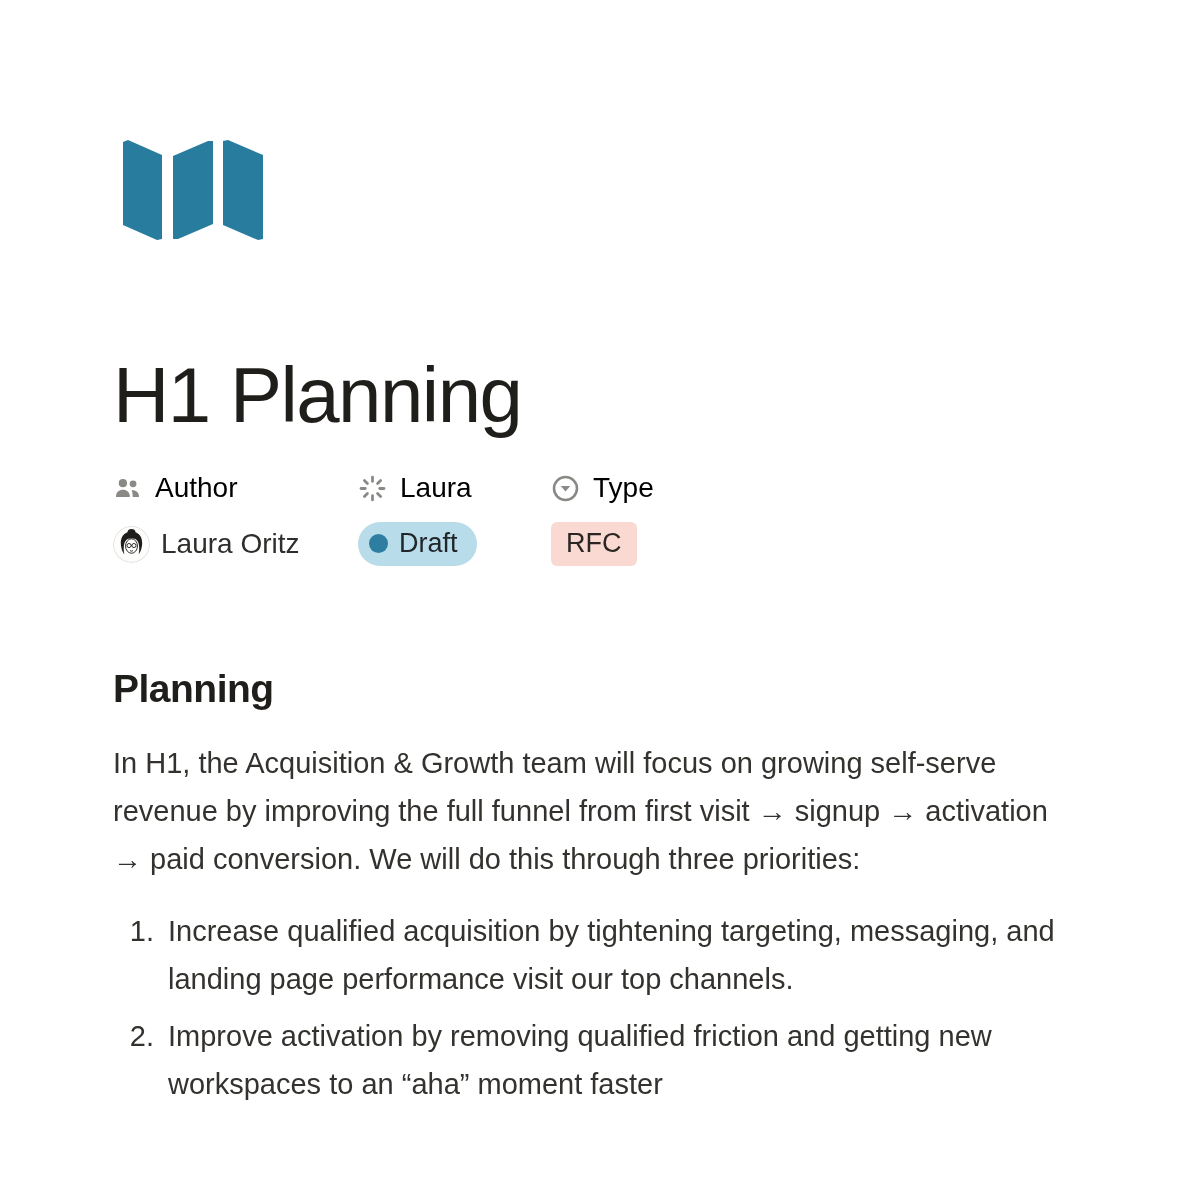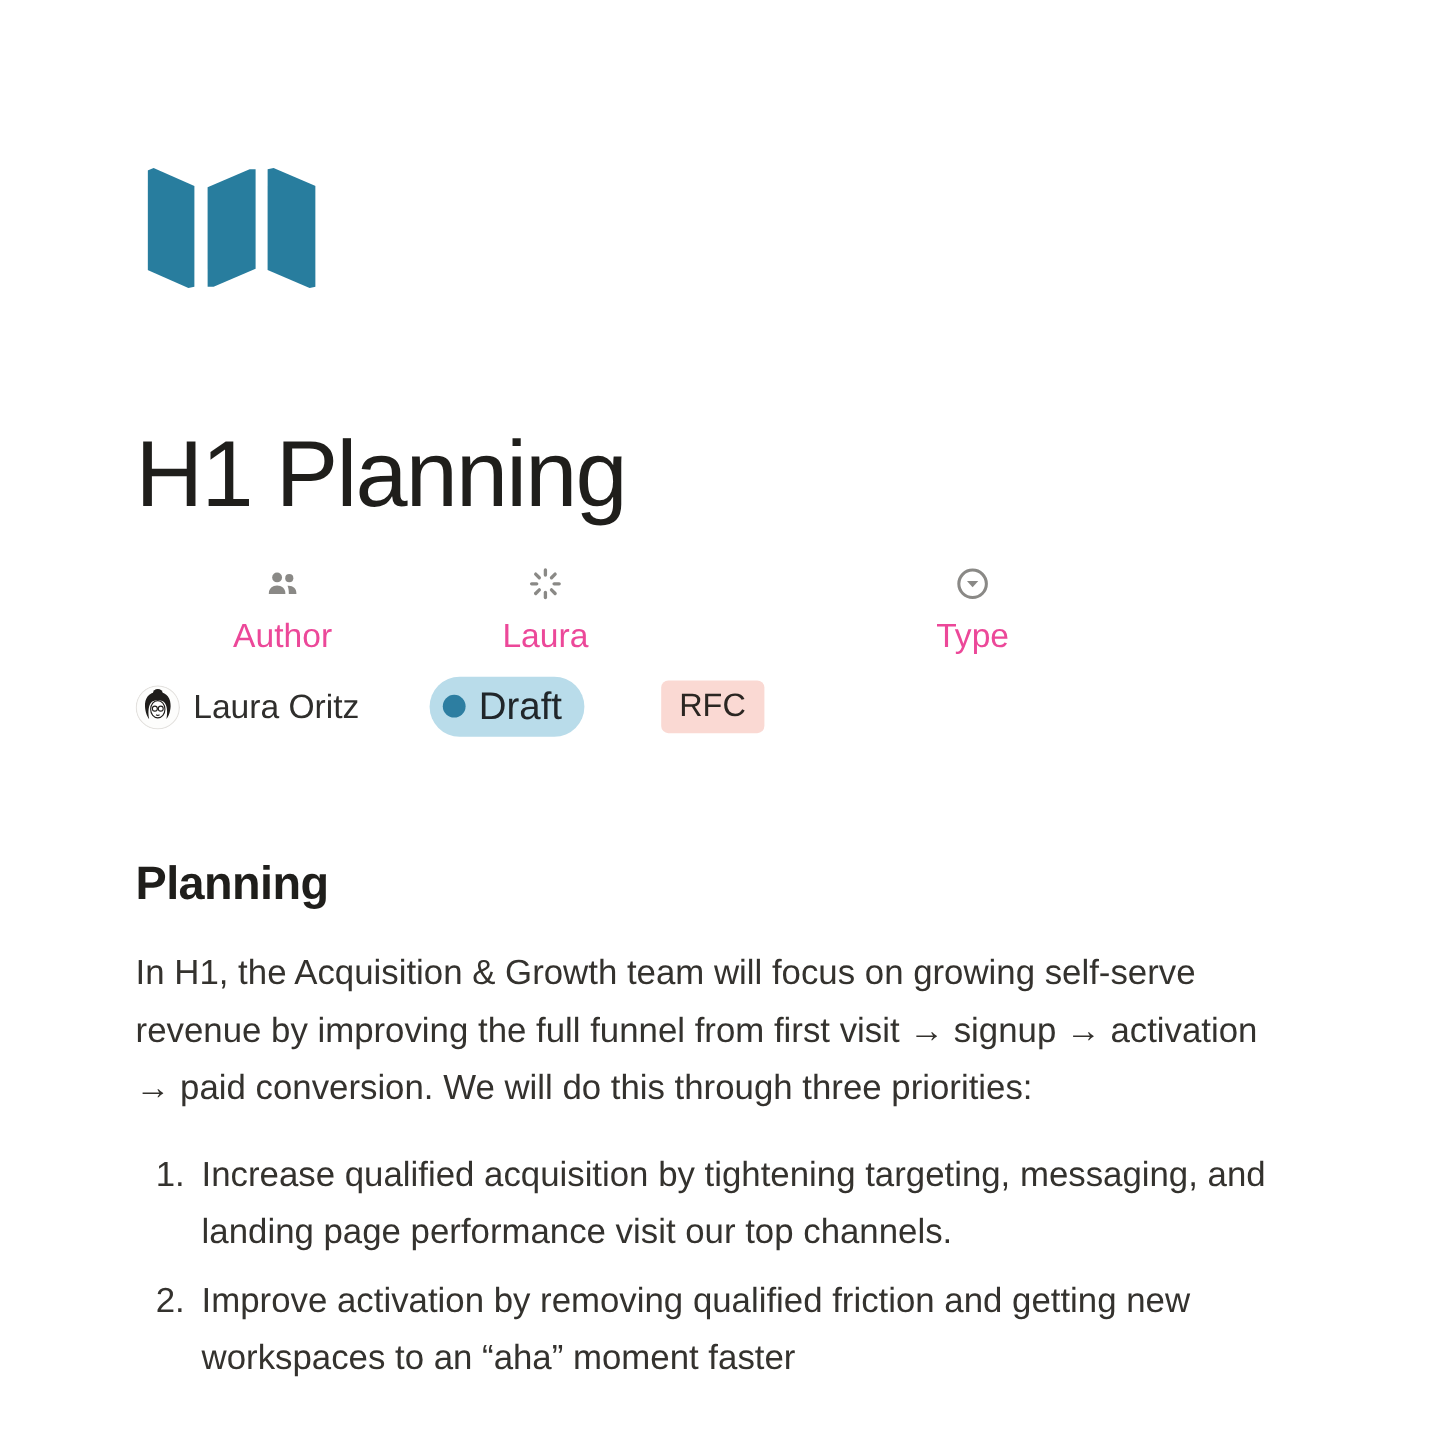--- a/index.html
+++ b/index.html
@@ -37,23 +37,22 @@
     grid-template-columns: 245px 193px 1fr;
     row-gap: 18px;
     align-items: center;
   }
   .prop-label {
     display: inline-flex;
     align-items: center;
     gap: 13px;
     font-size: 28px;
     font-weight: 500;
-    color: #ec4899;
-    cursor: pointer;
-    flex-direction: column;
+    color: #000000;
+    cursor: pointer;
   }
   .prop-label svg { width: 29px; height: 29px; flex: 0 0 auto; }
   .prop-value { display: flex; align-items: center; }
   .person-chip {
     display: inline-flex;
     align-items: center;
     gap: 11px;
     cursor: pointer;
   }
   .avatar { width: 37px; height: 37px; border-radius: 50%; display: block; }
@@ -61,21 +60,21 @@
     font-size: 28px;
     color: #2f2e2c;
   }
   .pill-status {
     display: inline-flex;
     align-items: center;
     gap: 11px;
     background: #b9dcea;
     border-radius: 999px;
     padding: 6px 19px 7px 11px;
-    font-size: 32px;
+    font-size: 27px;
     color: #20262a;
     cursor: pointer;
   }
   .status-dot {
     width: 19px; height: 19px;
     border-radius: 50%;
     background: #2d7ea1;
     flex: 0 0 auto;
   }
   .pill-type {

